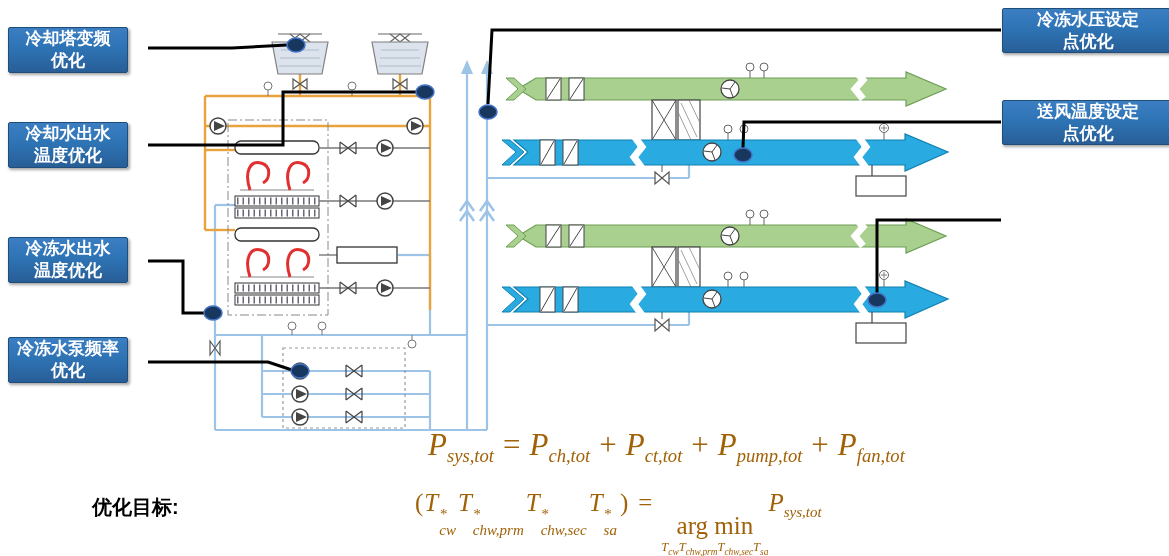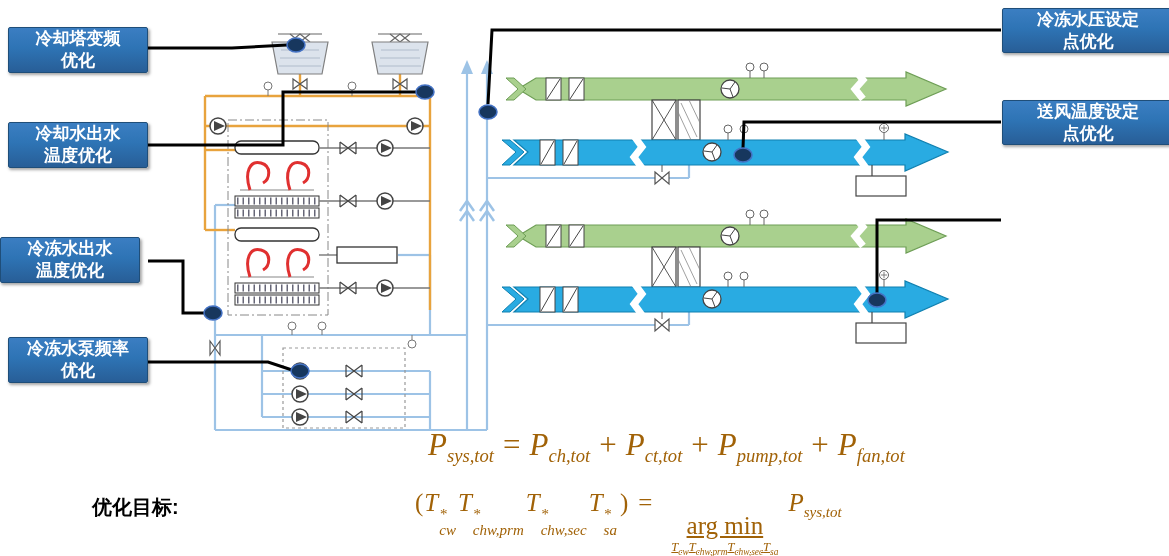--- a/index.html
+++ b/index.html
@@ -2,21 +2,21 @@
 <html><head>
 <meta charset="utf-8">
 <style>
   * { margin:0; padding:0; box-sizing:border-box; }
   html,body { background:#ffffff; font-family:"Liberation Sans", sans-serif; }
   .stage { position:relative; width:1169px; height:556px; background:#fff; overflow:hidden; }
   .stage > svg { position:absolute; left:0; top:0; z-index:1; }
 
   .callout {
     position:absolute; z-index:2;
-    width:140px; height:46px;
+    width:120px; height:46px;
     background:linear-gradient(180deg,#3b7ec2 0%, #2e74b5 45%, #285e97 100%);
     border:1px solid #1f4e79; border-radius:2px;
     box-shadow:1.5px 2px 3px rgba(0,0,0,.35);
     color:#fff; font-weight:bold; font-size:17px; line-height:1.28;
     display:flex; align-items:center; justify-content:center;
     text-align:center; white-space:pre-line;
   }
   .callout.right { width:172px; height:45px; }
 
   .objective {
@@ -33,21 +33,21 @@
   .f2 { left:414px; top:489px; font-size:25px; }
   .formula sub { font-size:0.6em; }
   .mop { font-style:normal; margin:0 9px; }
   .paren { font-style:normal; margin:0 1px; }
   .supsub {
     display:inline-flex; flex-direction:column; align-items:flex-start;
     font-size:0.6em; line-height:1.05; vertical-align:-0.55em; margin:0 2px 0 1px;
   }
   .argmin {
     display:inline-flex; flex-direction:column; align-items:center;
-    font-style:normal; line-height:1; margin:0 10px; vertical-align:-0.9em;text-decoration:underline;
+    font-style:normal; line-height:1; margin:0 0; vertical-align:-0.9em;
   }
   .argmin-under { font-size:0.5em; font-style:italic; margin-top:3px; }
   .argmin-under sub { font-size:0.75em; }
 </style>
 </head>
 <body>
 
 <div class="stage">
 
   <svg width="1169" height="556" viewBox="0 0 1169 556">
@@ -292,21 +292,21 @@
       <ellipse cx="488" cy="112" rx="9" ry="7"></ellipse>
       <ellipse cx="743" cy="155" rx="9" ry="7"></ellipse>
       <ellipse cx="877" cy="300" rx="9" ry="7"></ellipse>
     </g>
   </svg>
 
   <div class="callout" style="left:8px; top:27px;">冷却塔变频
 优化</div>
   <div class="callout" style="left:8px; top:122px;font-family:Liberation Serif, serif;">冷却水出水
 温度优化</div>
-  <div class="callout" style="left:0; top:237px;">冷冻水出水
+  <div class="callout" style="left:8px; top:237px;">冷冻水出水
 温度优化</div>
   <div class="callout" style="left:8px; top:337px;text-align:center;">冷冻水泵频率
 优化</div>
   <div class="callout right" style="left:1002px; top:8px;">冷冻水压设定
 点优化</div>
   <div class="callout right" style="left:1002px; top:100px;">送风温度设定
 点优化</div>
 
   <div class="objective">优化目标:</div>
 

